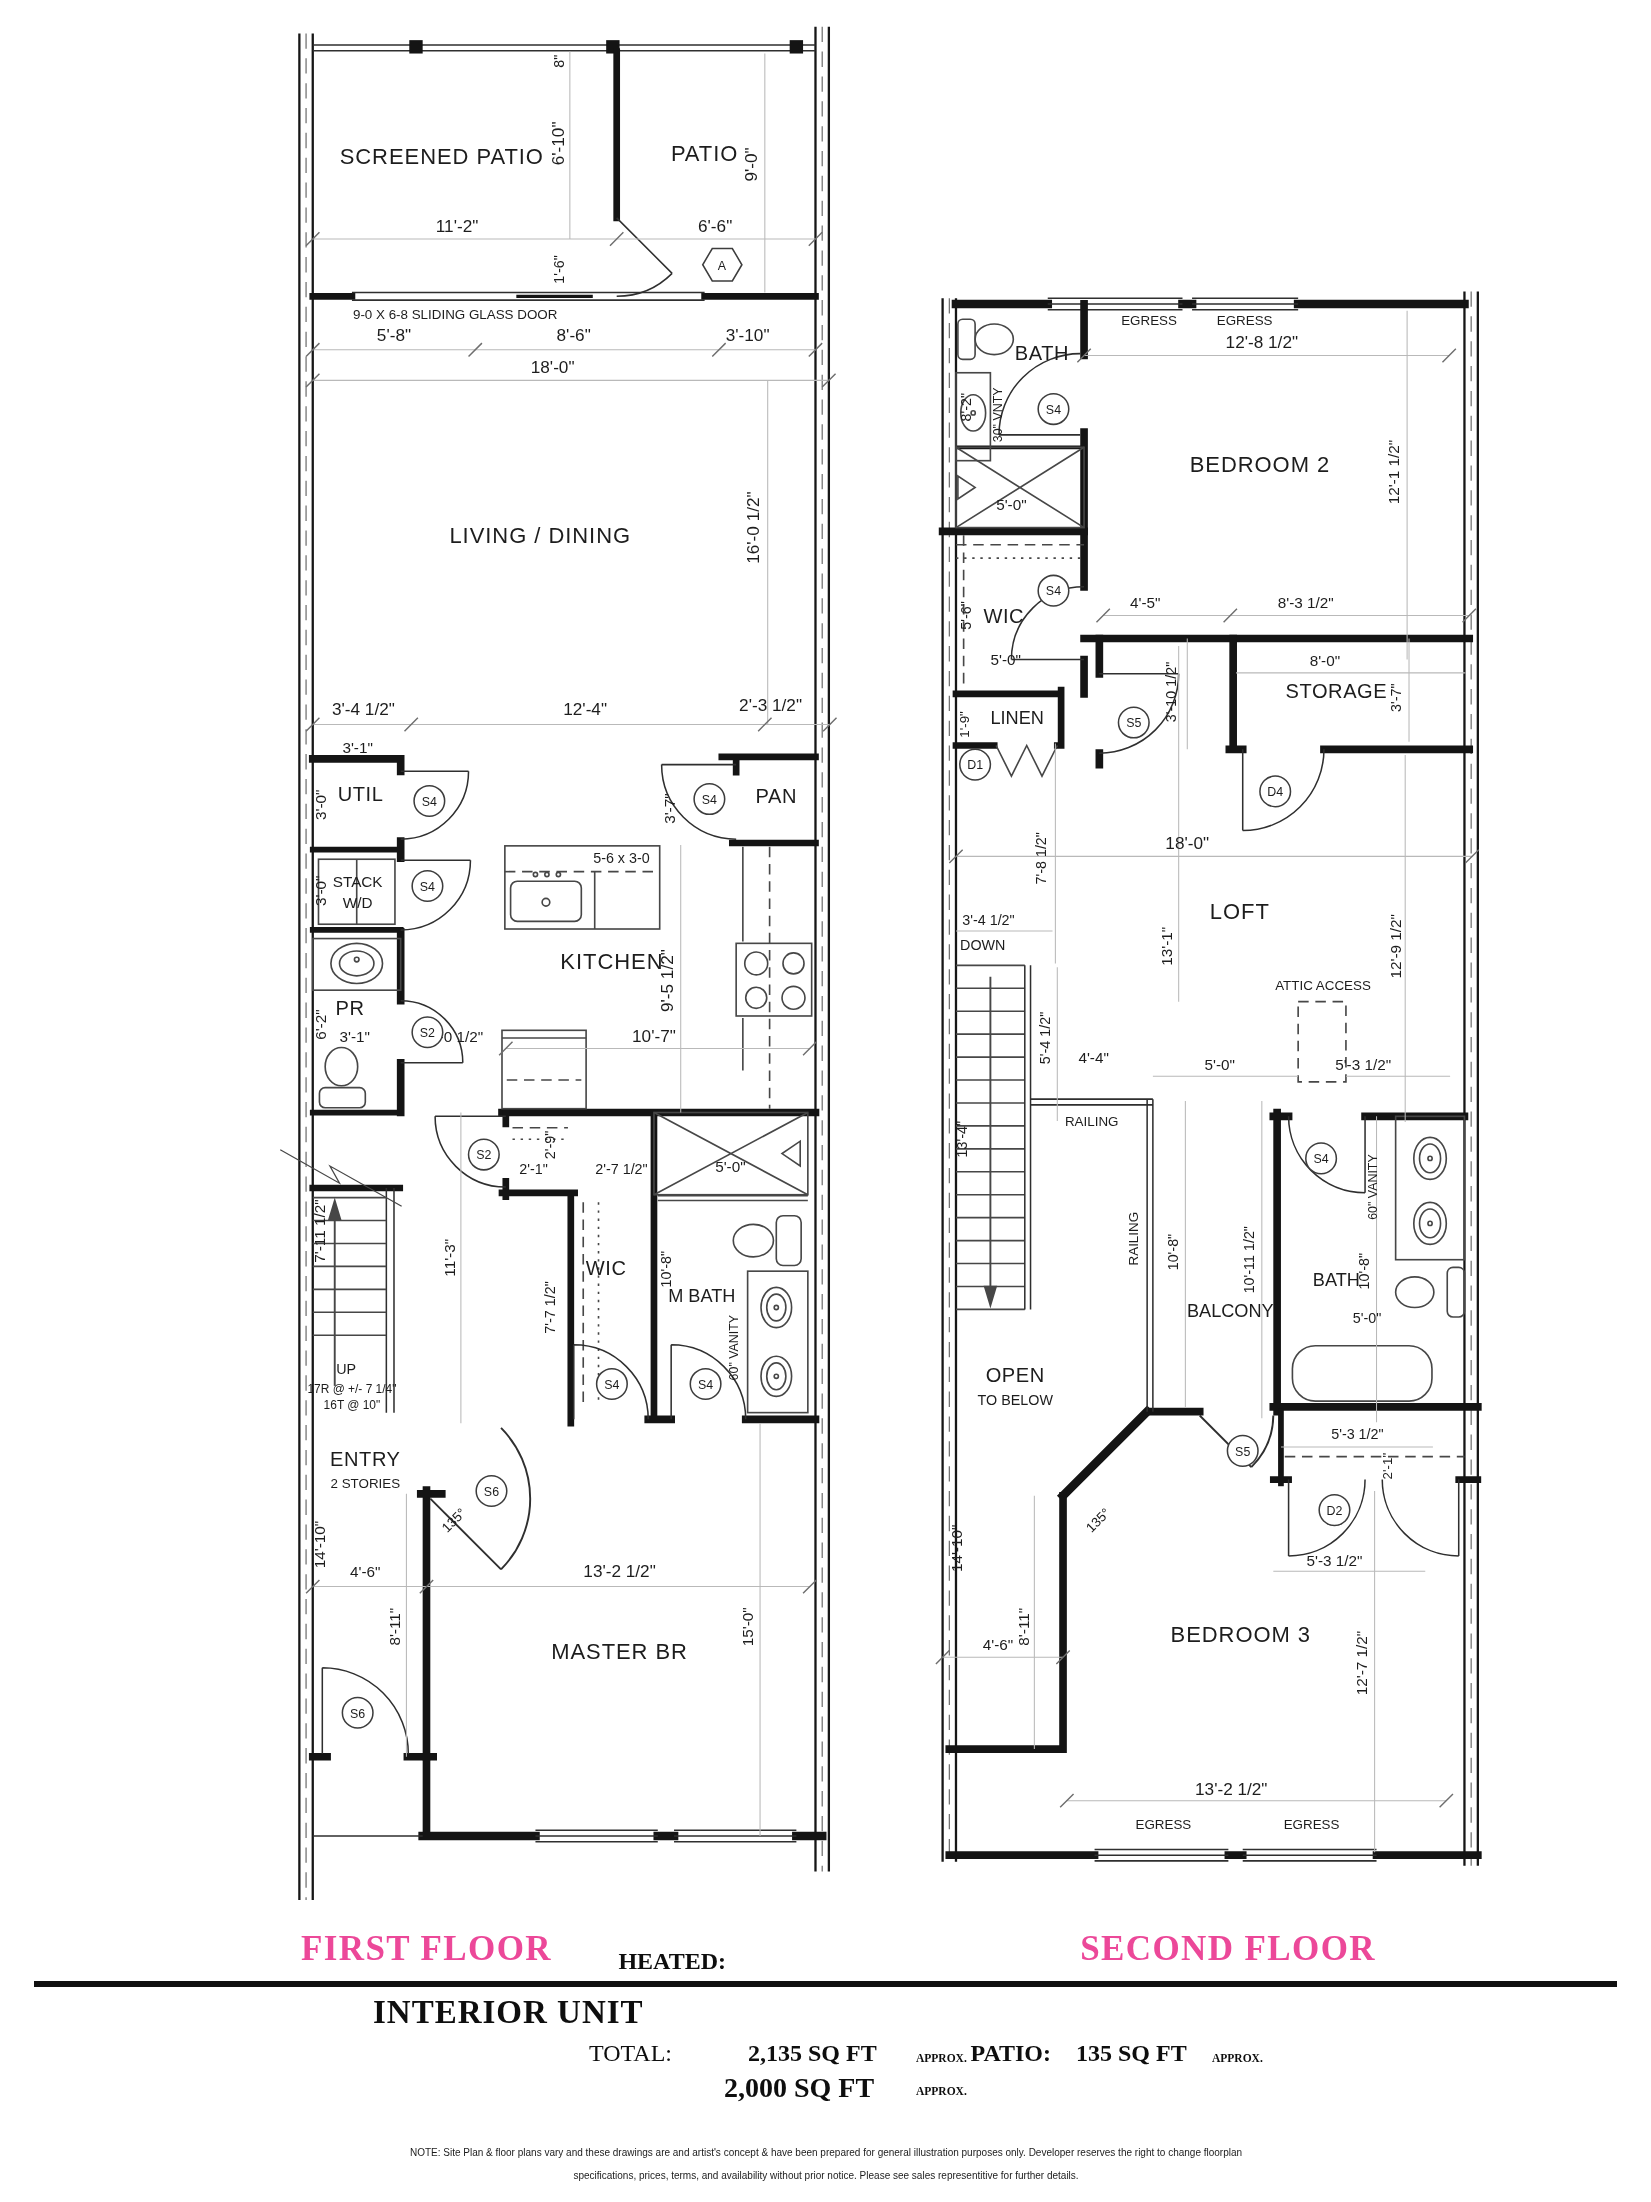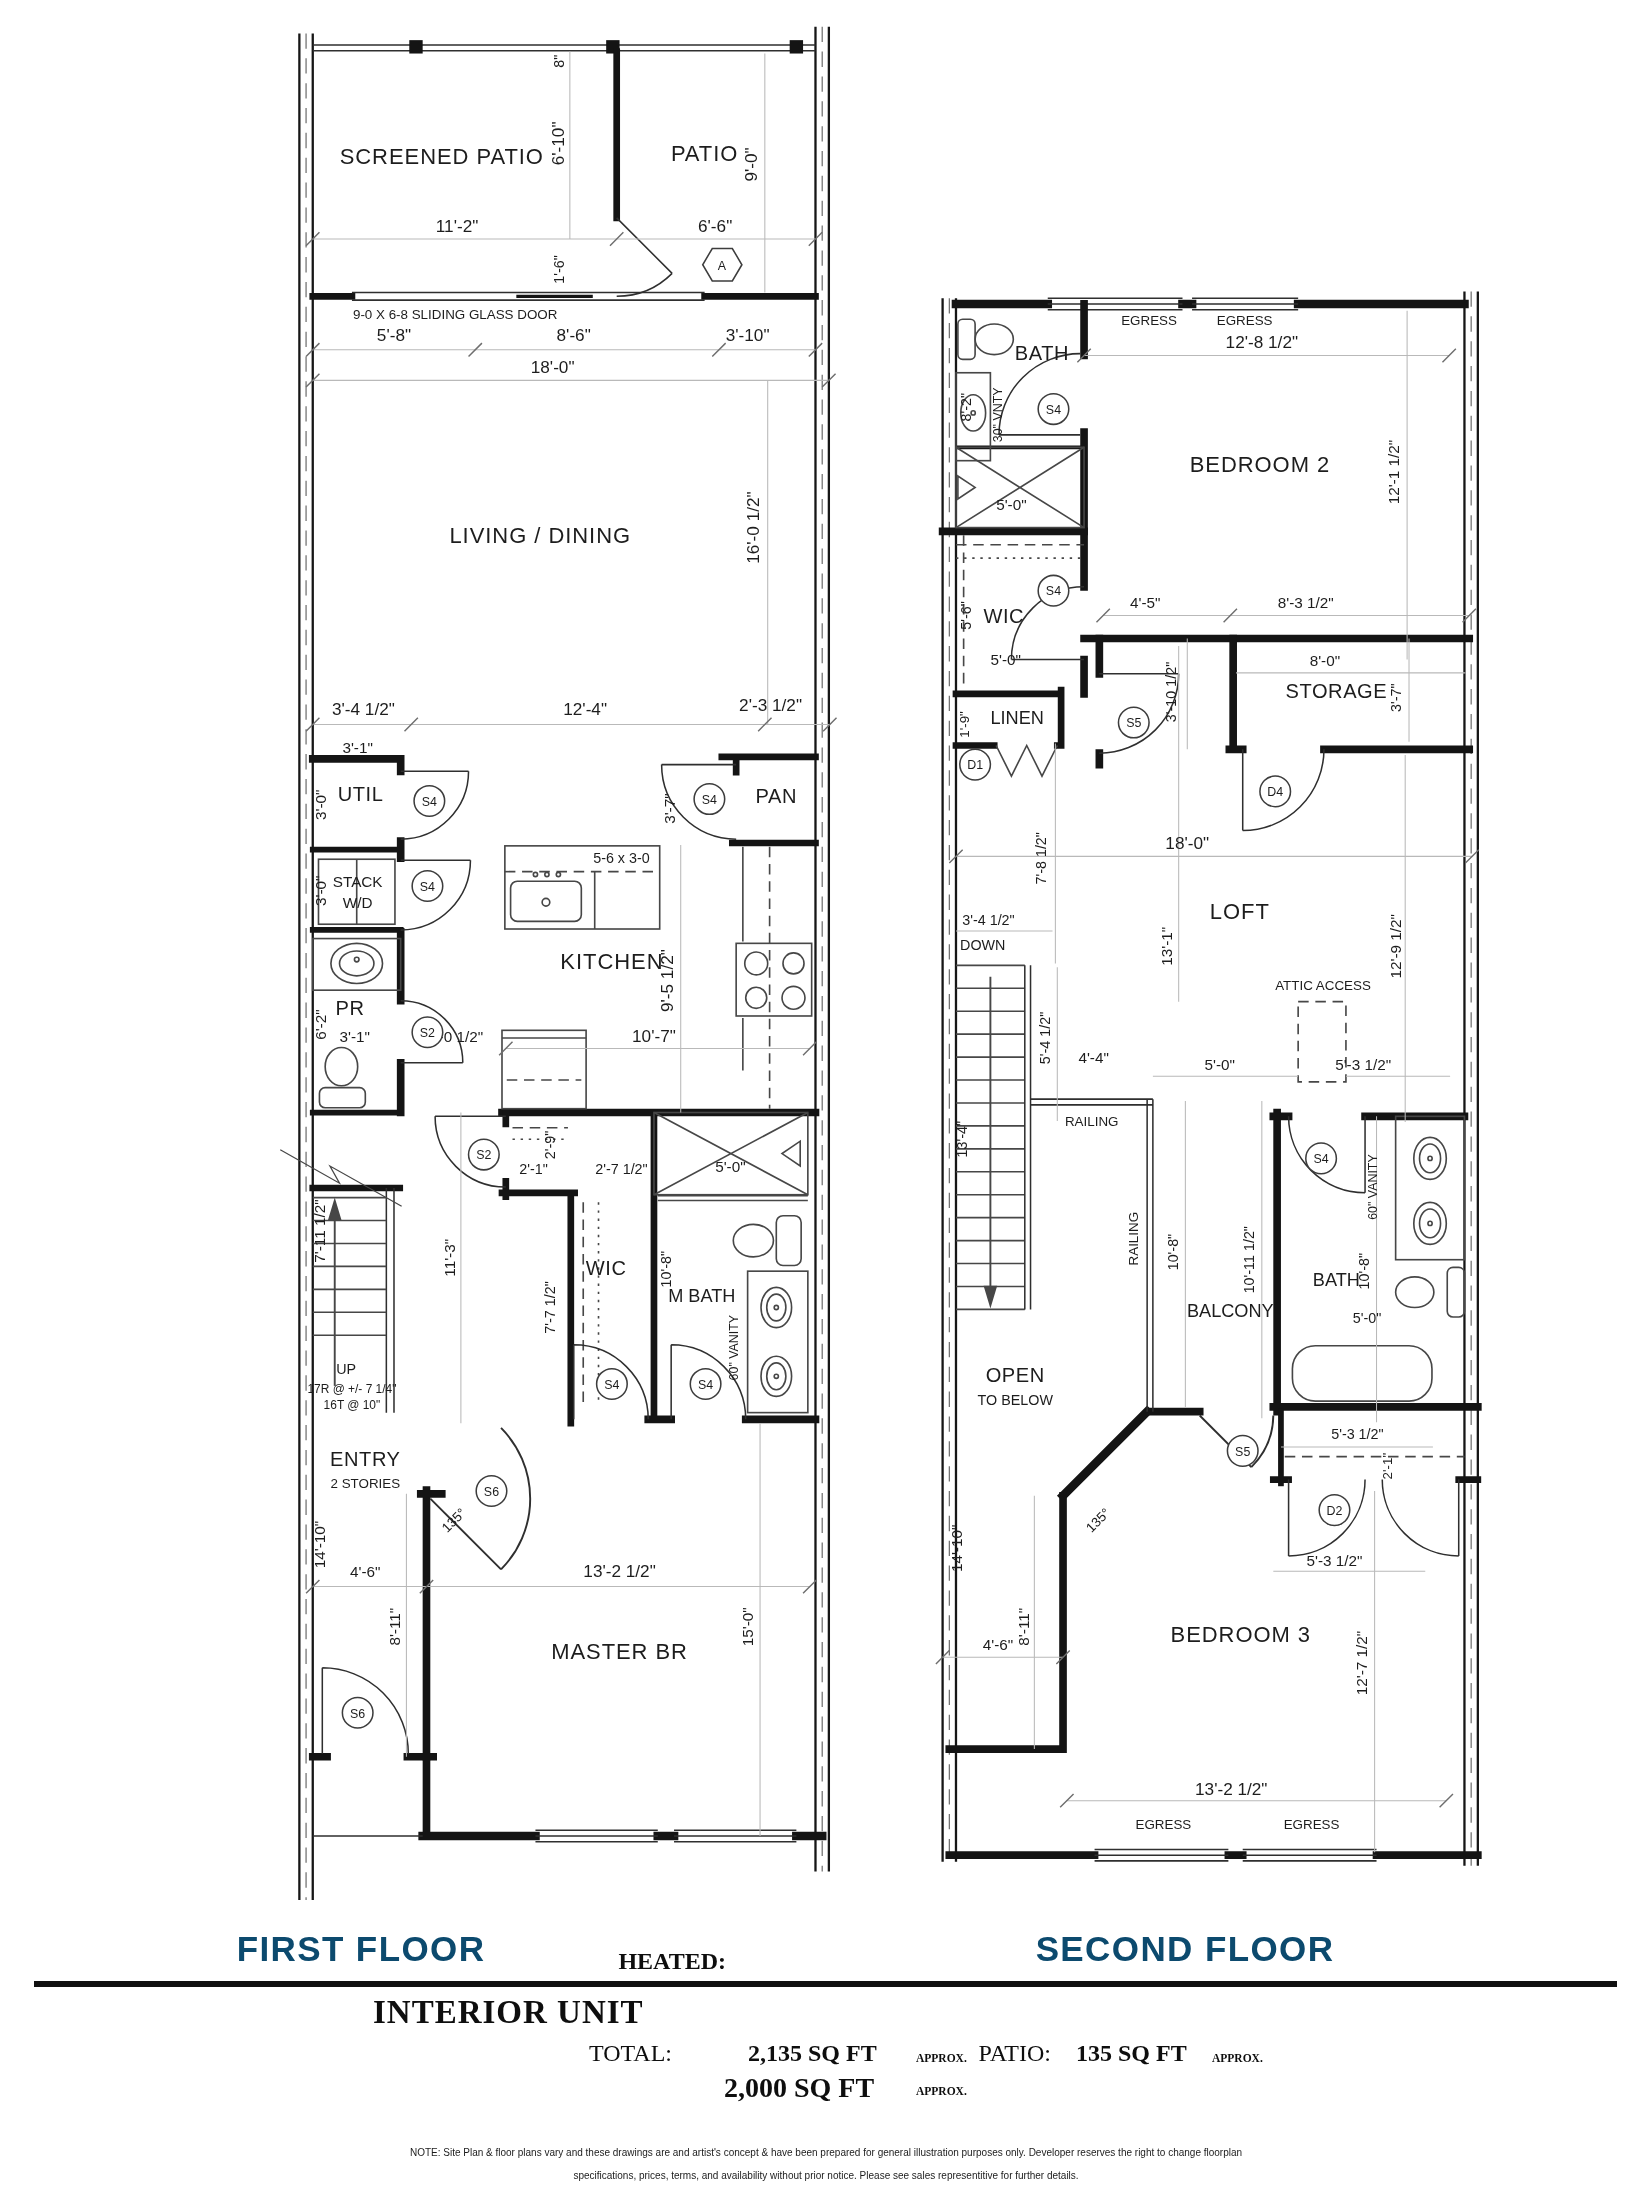--- a/index.html
+++ b/index.html
@@ -20,21 +20,21 @@
   .w6{stroke:#141414;stroke-width:6;fill:none;stroke-linecap:square}
   .pw{stroke:#161616;stroke-width:2.4;fill:none}
   .pwd{stroke:#555;stroke-width:1.1;stroke-dasharray:16,10;fill:none}
   .tn{stroke:#2f2f2f;stroke-width:1.6;fill:none}
   .fx{stroke:#474747;stroke-width:1.7;fill:none}
   .dm{stroke:#b9b9b9;stroke-width:1.1;fill:none}
   .tk{stroke:#6e6e6e;stroke-width:1.5;fill:none}
   .dsh{stroke-dasharray:11,7}
   .dot{stroke-dasharray:2.5,6}
   .tagc{fill:#fff;stroke:#3d3d3d;stroke-width:1.6}
-  .hdr{position:absolute;font-family:Liberation Sans, sans-serif;font-weight:bold;font-size:35px;letter-spacing:1.4px;color:#0c4a6e;text-align:center}
+  .hdr{position:absolute;font-family:Liberation Serif, serif;font-weight:bold;font-size:35px;letter-spacing:1.4px;color:#ec4899;text-align:right}
   .serif{font-family:"Liberation Serif",serif;color:#0e0e0e;position:absolute}
   .note{position:absolute;width:1652px;text-align:center;font-family:"Liberation Sans",sans-serif;font-size:10px;color:#1c1c1c}
 </style>
 </head>
 <body>
 
 <div id="page">
 <svg width="1652" height="1988" viewBox="0 0 1728 2080" style="position:absolute;left:0;top:0">
 
   <g>
@@ -402,21 +402,21 @@
 <div class="hdr" style="left:170px;top:1929px;width:382px">FIRST FLOOR</div>
 <div class="hdr" style="left:994px;top:1929px;width:382px">SECOND FLOOR</div>
 <div style="position:absolute;left:34px;top:1981px;width:1583px;height:5.7px;background:#101010"></div>
 
 <div class="serif" style="left:373px;top:1994px;width:956px;text-align:left;font-size:33px;font-weight:bold;letter-spacing:1px">INTERIOR UNIT</div>
 
 <div class="serif" style="left:535px;top:2040px;width:191px;text-align:center;font-size:24px;font-weight:normal">TOTAL:</div>
 <div class="serif" style="left:748px;top:2040px;font-size:24px;font-weight:bold">2,135 SQ FT</div>
 <div class="serif" style="left:916px;top:2052px;font-size:11.5px;font-weight:bold">APPROX.</div>
 
-<div class="serif" style="left:908px;top:2040px;width:143px;text-align:right;font-size:24px;font-weight:normal">PATIO:</div>
+<div class="serif" style="left:908px;top:2040px;width:143px;text-align:right;font-size:24px;font-weight:bold">PATIO:</div>
 <div class="serif" style="left:1076px;top:2040px;font-size:24px;font-weight:bold">135 SQ FT</div>
 <div class="serif" style="left:1212px;top:2052px;font-size:11.5px;font-weight:bold">APPROX.</div>
 
 <div class="serif" style="left:535px;top:1948px;width:191px;text-align:right;font-size:24px;font-weight:bold">HEATED:</div>
 <div class="serif" style="left:724px;top:2072px;font-size:28px;font-weight:bold">2,000 SQ FT</div>
 <div class="serif" style="left:916px;top:2085px;font-size:11.5px;font-weight:bold">APPROX.</div>
 
 <div class="note" style="top:2147px">NOTE: Site Plan &amp; floor plans vary and these drawings are and artist's concept &amp; have been prepared for general illustration purposes only. Developer reserves the right to change floorplan</div>
 <div class="note" style="top:2170px">specifications, prices, terms, and availability without prior notice. Please see sales representitive for further details.</div>
 </div>

